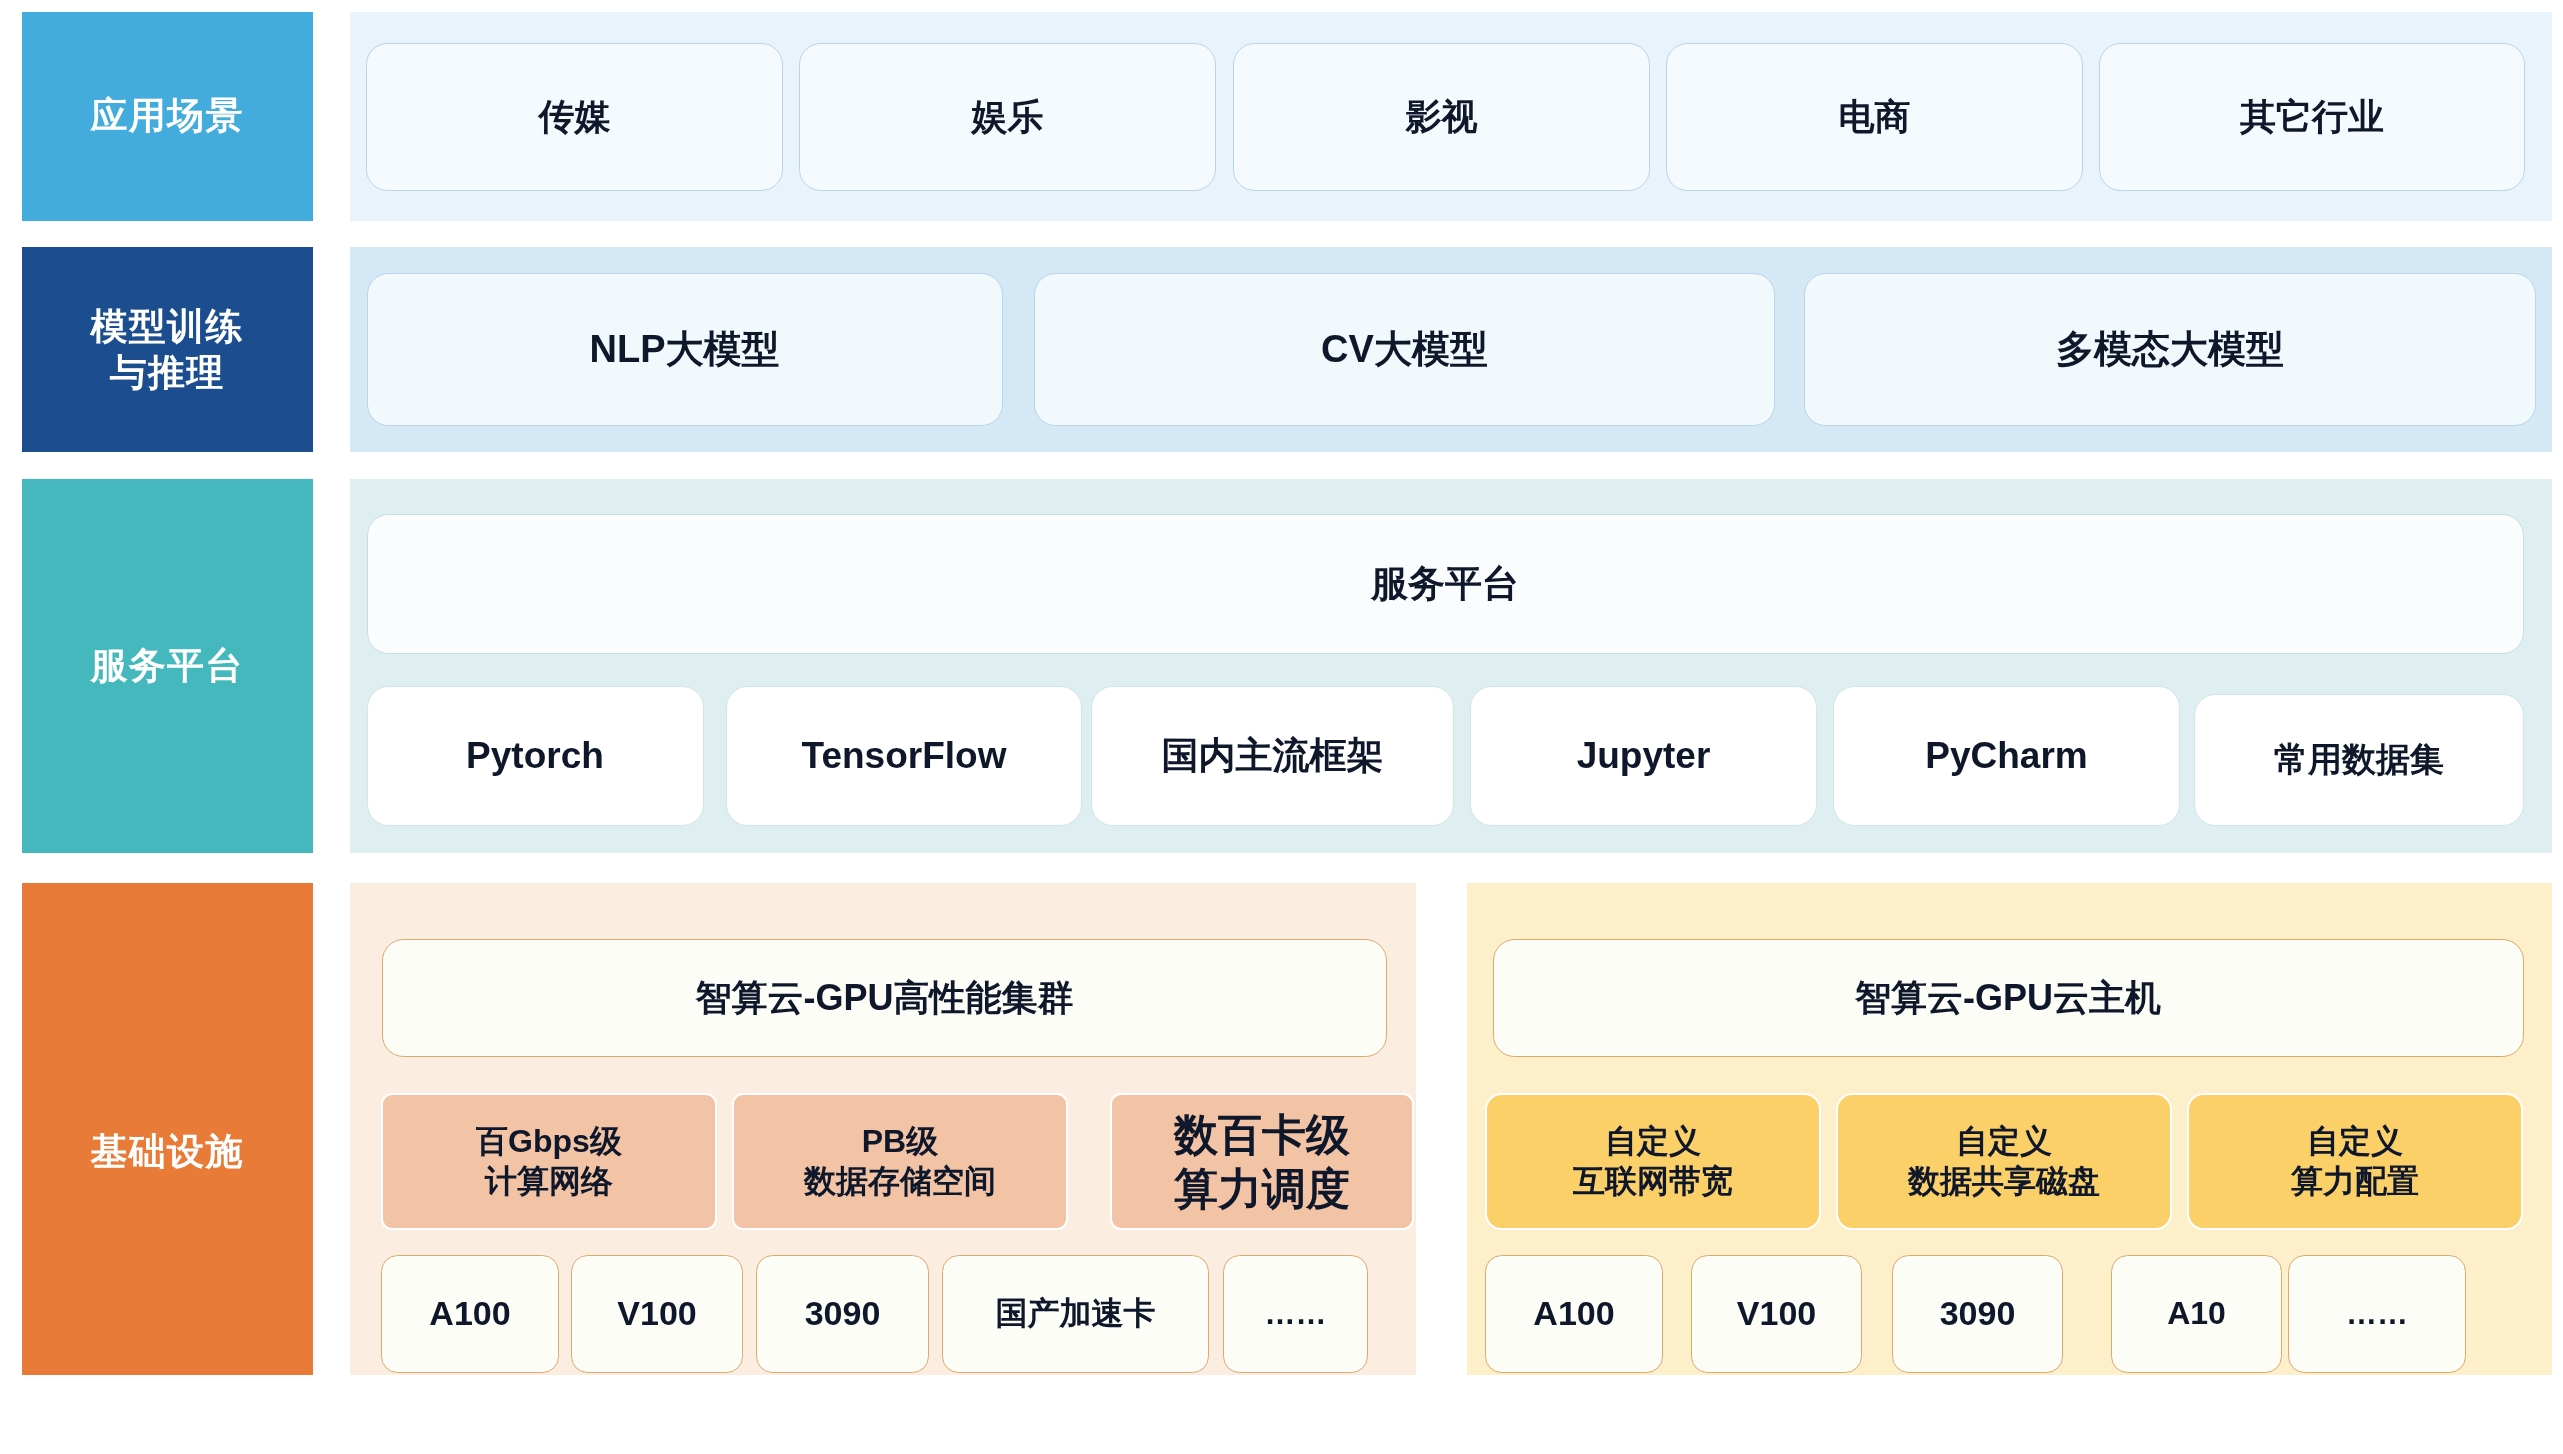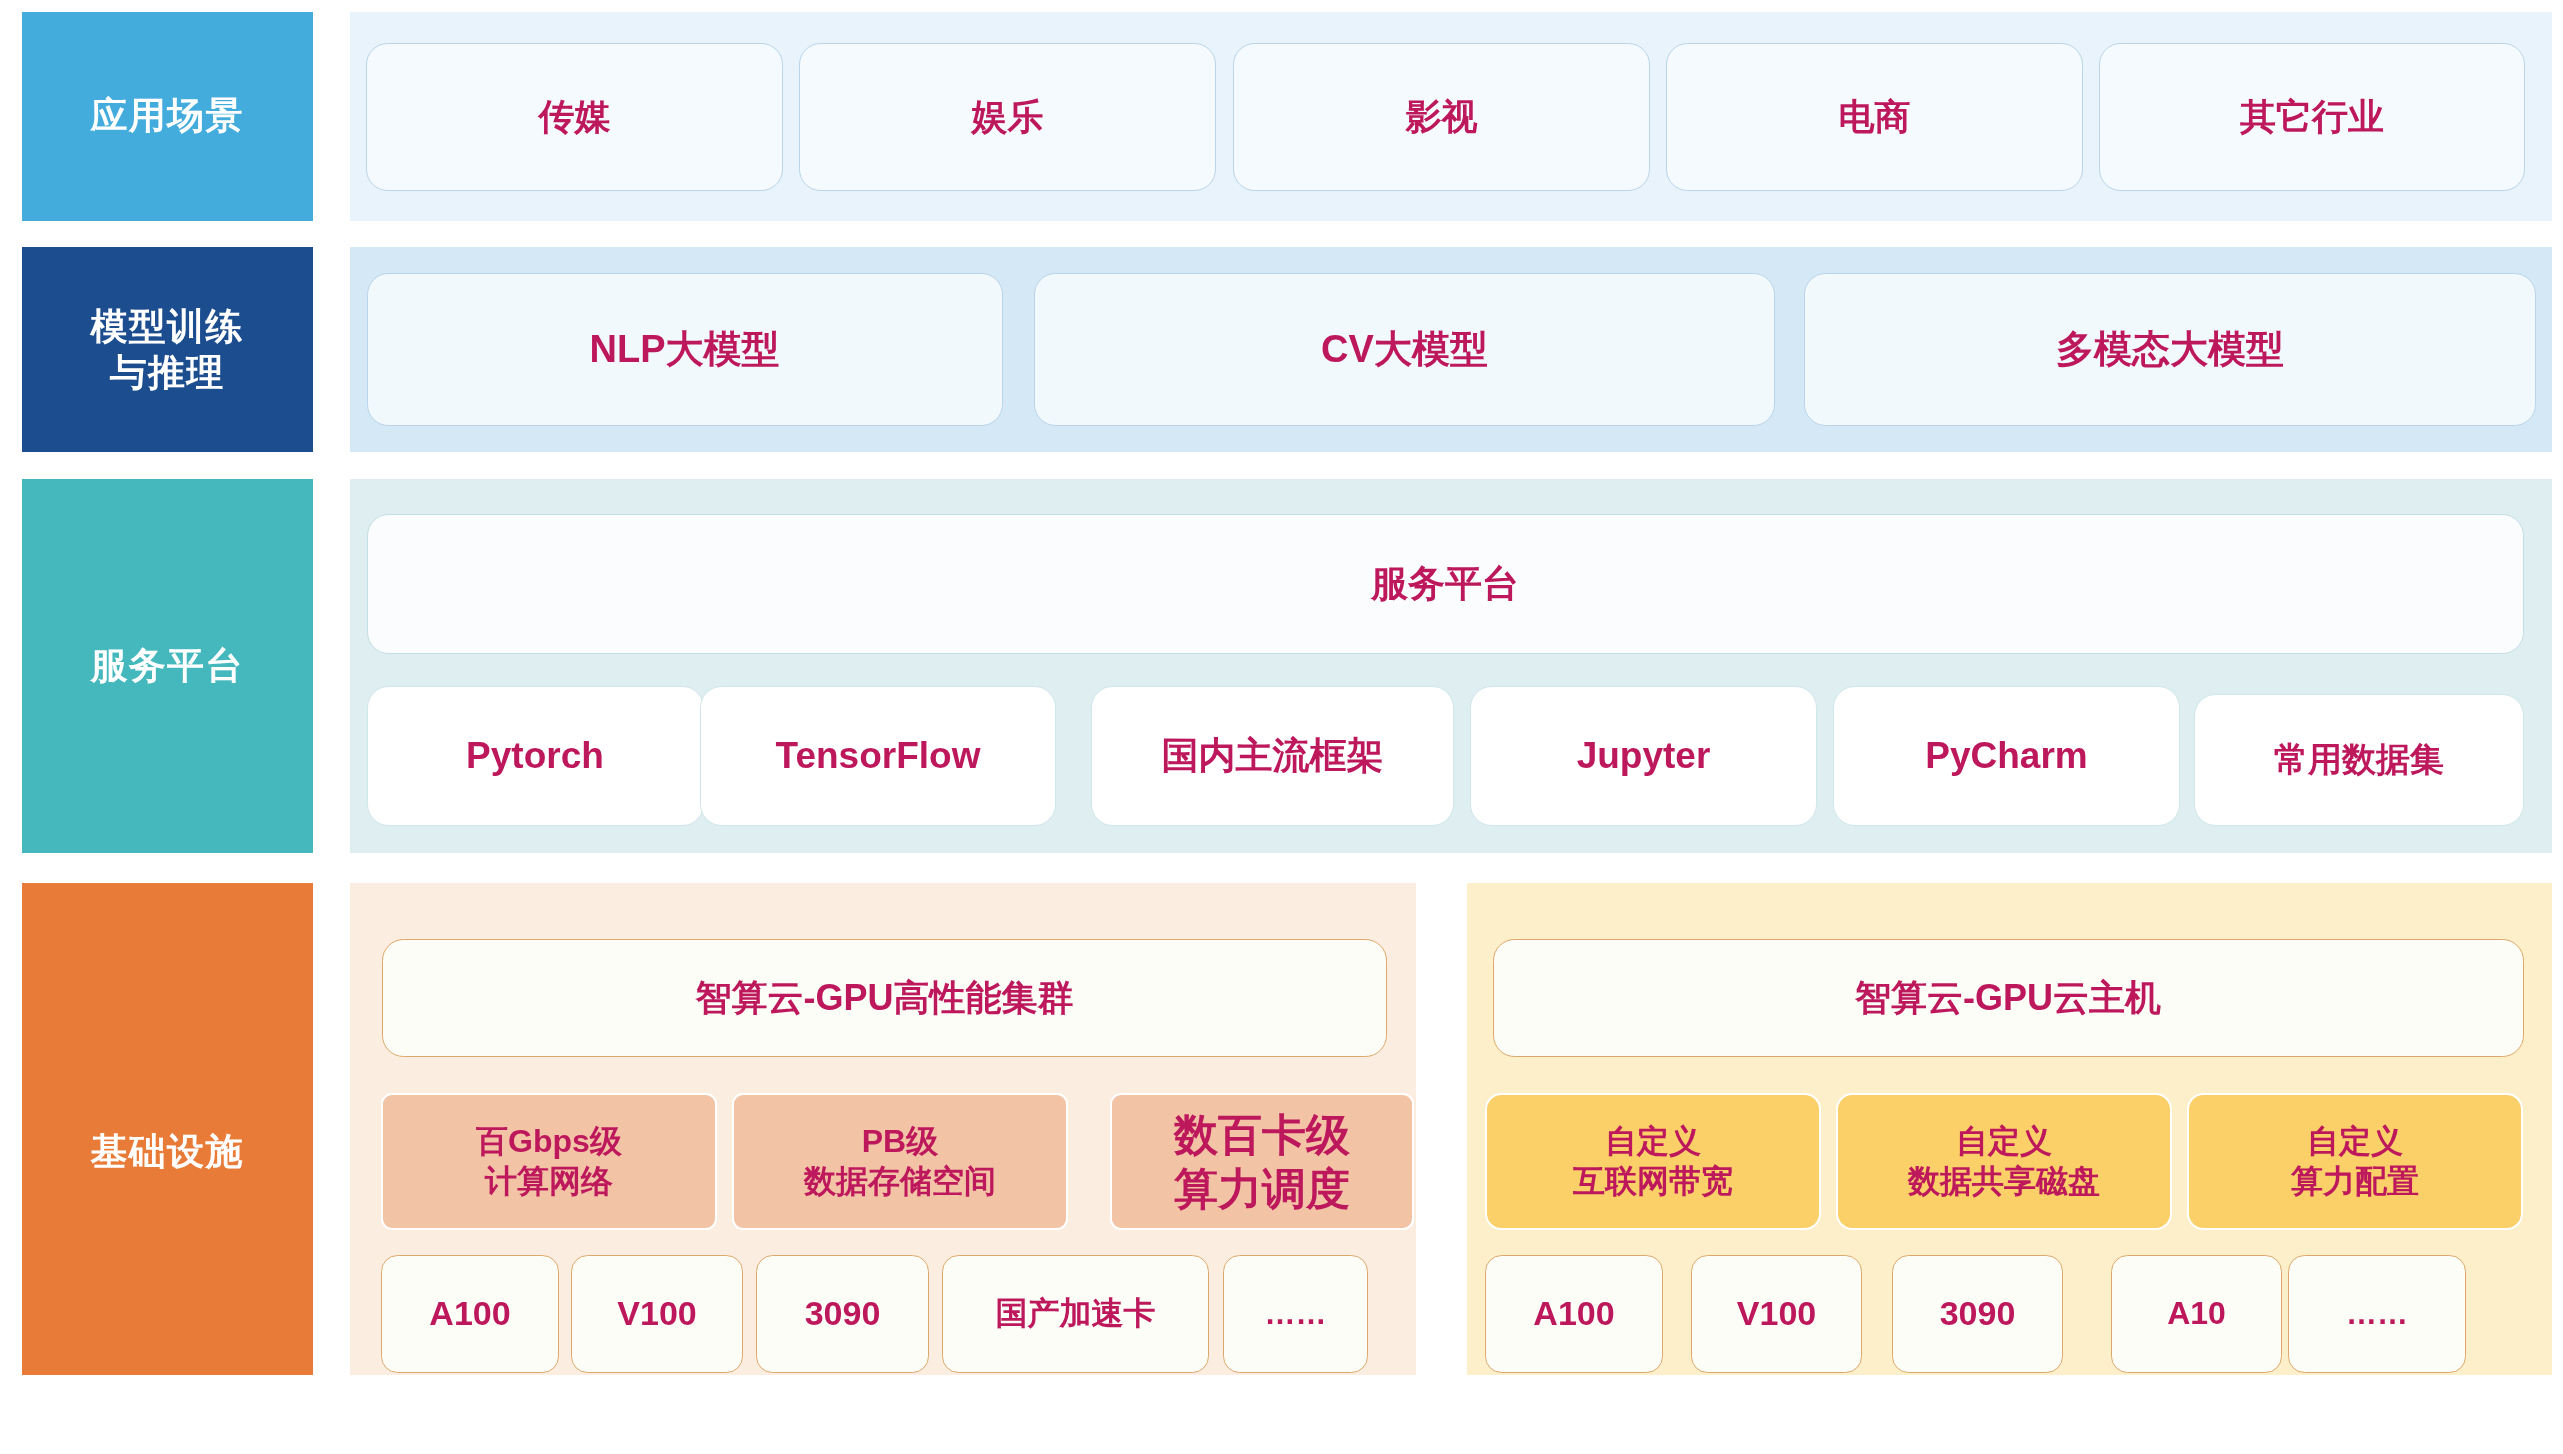--- a/index.html
+++ b/index.html
@@ -48,21 +48,21 @@
   .panel.p4b { background: #FDEFC9; }
 
   
   .card {
     position: absolute;
     box-sizing: border-box;
     display: flex;
     align-items: center;
     justify-content: center;
     text-align: center;
-    color: #be185d;
+    color: #0f172a;
     font-weight: bold;
     line-height: 1.22;
     white-space: pre-line;
   }
 
   .card.scenario {
     background: #F4FAFD;
     border: 1.9px solid #B9D4E8;
     border-radius: 21.6px;
   }
@@ -140,21 +140,21 @@
   </div>
 
   <div class="abs layer-label l3" style="left:21.6px; top:479px; width:291px; height:374px; font-size:37px;">服务平台</div>
 
   <div class="panel p3" style="left:350px; top:479px; width:2202px; height:374px;">
 
     <div class="card platform-wide" style="left:16.5px; top:35px; width:2157px; height:140px; font-size:37px;">服务平台</div>
 
     <div class="card framework" style="left:16.5px; top:207px; width:337px; height:140px; font-size:37px;">Pytorch</div>
 
-    <div class="card framework" style="left:350px; top:207px; width:356px; height:140px; font-size:37px;">TensorFlow</div>
+    <div class="card framework" style="left:376px; top:207px; width:356px; height:140px; font-size:37px;">TensorFlow</div>
 
     <div class="card framework" style="left:741px; top:207px; width:363px; height:140px; font-size:37px;">国内主流框架</div>
 
     <div class="card framework" style="left:1120px; top:207px; width:347px; height:140px; font-size:37px;">Jupyter</div>
 
     <div class="card framework" style="left:1483px; top:207px; width:347px; height:140px; font-size:37px;">PyCharm</div>
 
     <div class="card framework" style="left:1844px; top:215px; width:330px; height:132px; font-size:34px;">常用数据集</div>
   </div>
 

